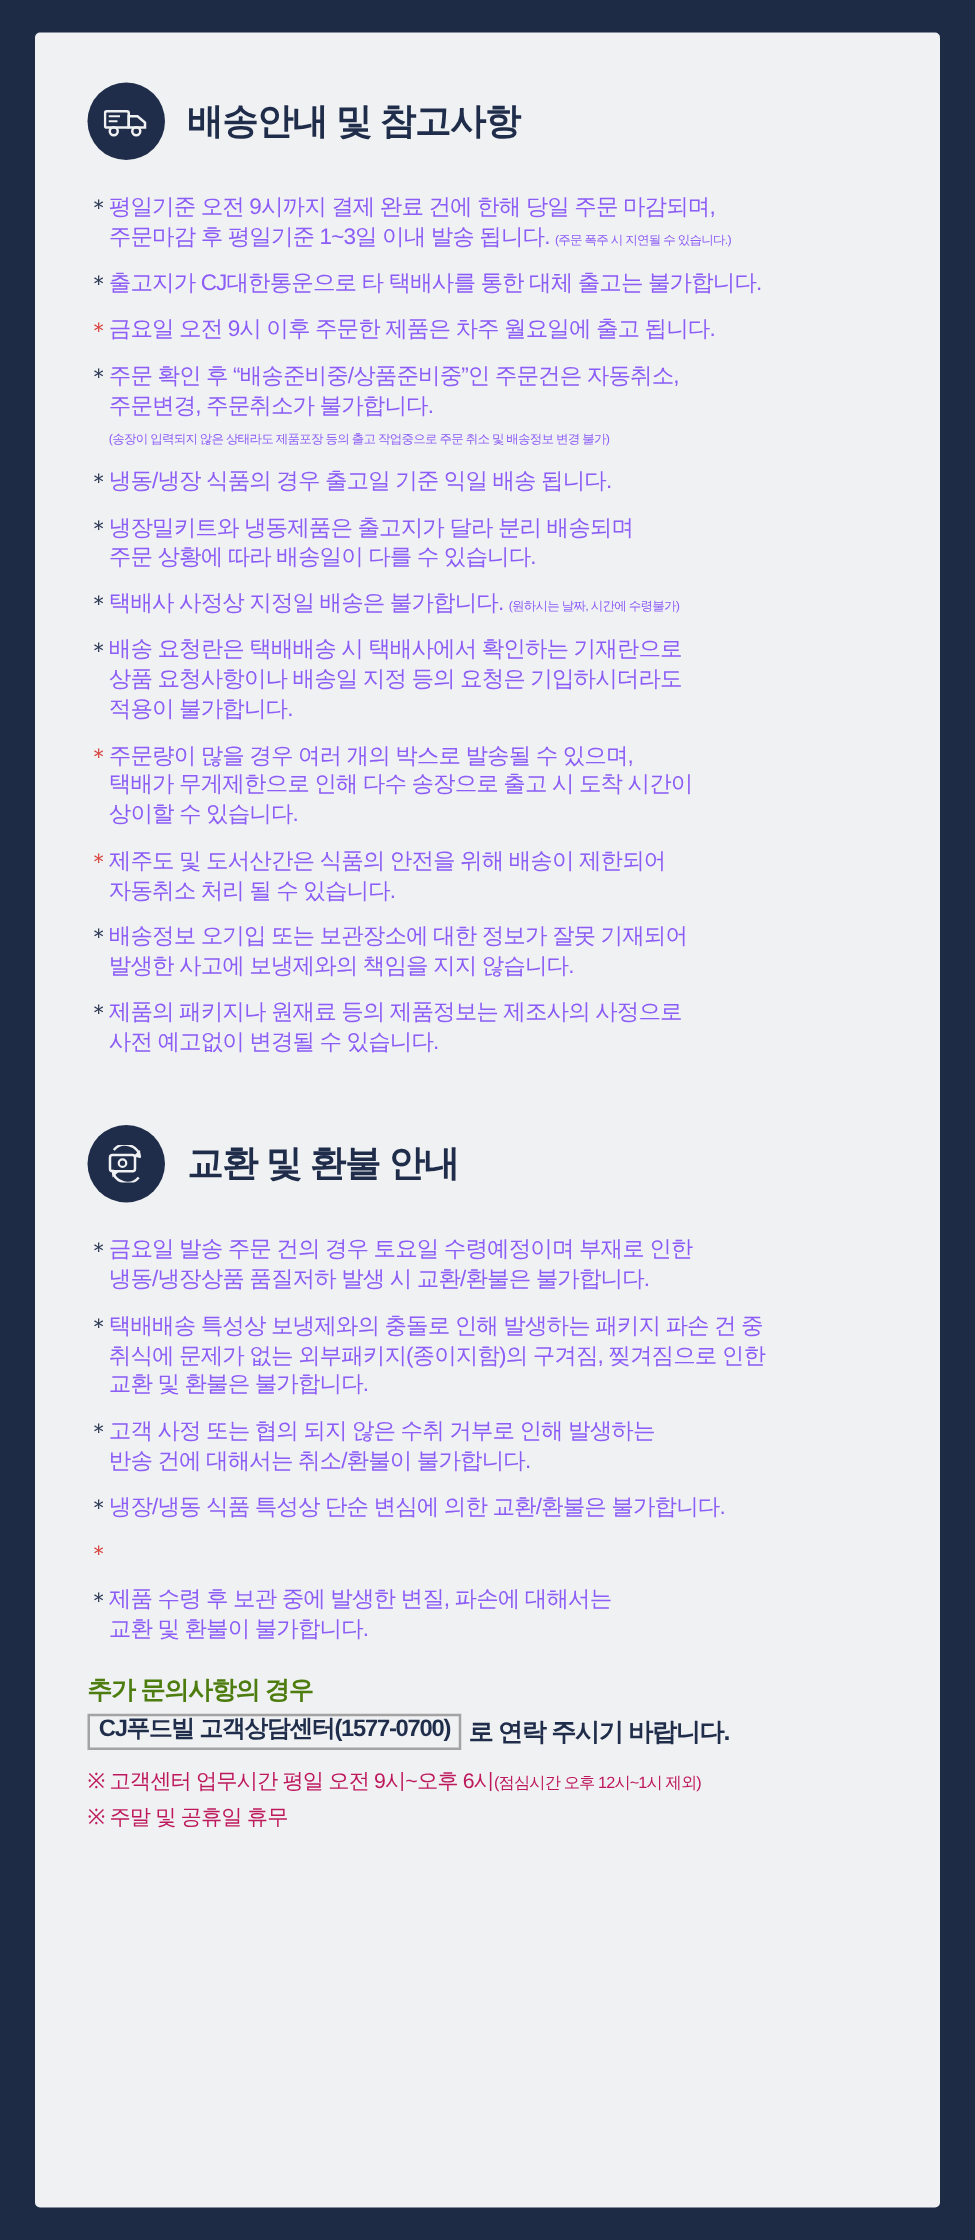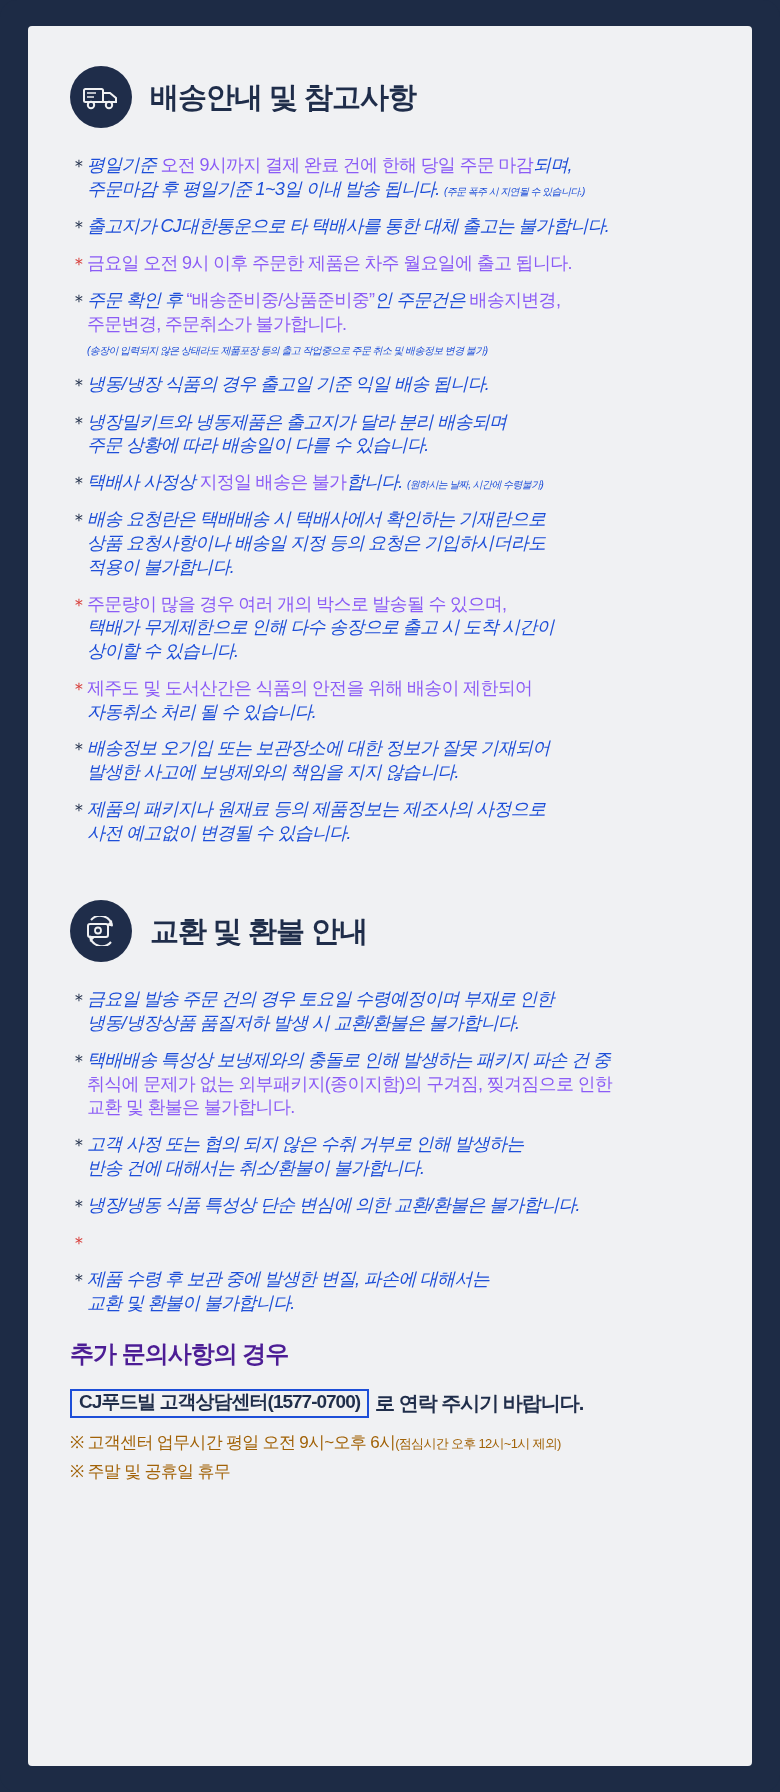--- a/index.html
+++ b/index.html
@@ -66,58 +66,58 @@
   }
   .item.red .star { color: #d8403c; }
   .body {
     font-size: 18px;
     color: #26344f;
     letter-spacing: -0.7px;
     word-break: keep-all;
   }
   .item.red .body { color: #d8403c; }
   .r { color: #8b5cf6; }
-  .d { color: #1d4ed8; font-style: italic; }
+  .d { color: #8b5cf6; }
   .small {
     font-size: 10px;
     letter-spacing: -0.6px;
   }
 
   .gap { height: 42px; }
 
   
   .footer-wrap { margin-top: 22px; }
   .foot-title {
-    font-size: 24px;
-    font-weight: bold;
-    color: #4c1d95;
+    font-size: 20px;
+    font-weight: bold;
+    color: #4d7c0f;
     letter-spacing: -1px;
-    margin-bottom: 19px;
+    margin-bottom: 6px;
   }
   .foot-line {
     font-size: 20px;
     font-weight: bold;
     color: #1f2d4a;
     letter-spacing: -1px;
     display: flex;
     align-items: center;
     gap: 6px;
     margin-bottom: 12px;
   }
   .boxed {
     display: inline-block;
-    border: 2px solid #1d4ed8;
+    border: 2px solid #a3a3a3;
     padding: 1px 7px 3px 7px;
     font-weight: bold;
     font-size: 19px;
     line-height: 1.1;
   }
   .note {
     font-size: 17px;
-    color: #a16207;
+    color: #be185d;
     letter-spacing: -0.7px;
     margin-bottom: 5px;
   }
   .note .tiny { font-size: 13px; }
   .nmark { margin-right: 4px; }
 </style>
 </head>
 <body>
 
 <div class="page">
@@ -153,21 +153,21 @@
         </div>
         <div class="item red">
           <span class="star">＊</span>
           <div class="body">
             <div><span class="r">금요일 오전 9시 이후 주문한 제품은 차주 월요일에 출고 됩니다.</span></div>
           </div>
         </div>
         <div class="item">
           <span class="star">＊</span>
           <div class="body">
-            <div><span class="d">주문 확인 후 </span><span class="r">“배송준비중/상품준비중”</span><span class="d">인 주문건은 </span><span class="r">배송지변경,</span></div>
+            <div><span class="d">주문 확인 후 </span><span class="r">“배송준비중/상품준비중”</span><span class="d">인 주문건은 </span><span class="r">자동취소,</span></div>
             <div><span class="r">주문변경, 주문취소가 불가합니다.</span></div>
             <div><span class="d small">(송장이 입력되지 않은 상태라도 제품포장 등의 출고 작업중으로 주문 취소 및 배송정보 변경 불가)</span></div>
           </div>
         </div>
         <div class="item">
           <span class="star">＊</span>
           <div class="body">
             <div><span class="d">냉동/냉장 식품의 경우 출고일 기준 익일 배송 됩니다.</span></div>
           </div>
         </div>

